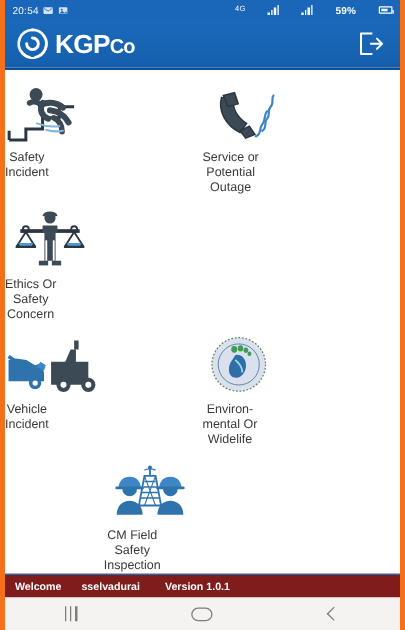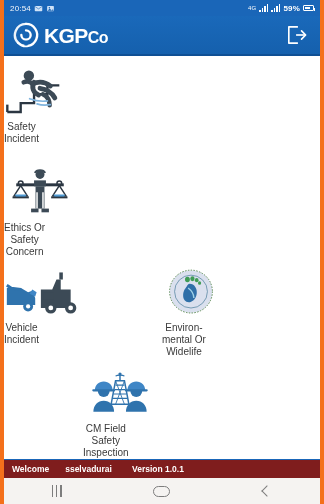--- a/index.html
+++ b/index.html
@@ -26,21 +26,21 @@
     color: #ffffff;
     display: flex;
     align-items: center;
     justify-content: space-between;
     padding: 0 6px;
     font-size: 8px;
     letter-spacing: .2px;
     flex: 0 0 auto;
   }
   #statusbar .left { display:flex; align-items:center; gap:3px; }
-  #statusbar .right { display:flex; align-items:center; gap:3px; }
+  #statusbar .right { display:flex; align-items:center; gap:18px; }
   .clock { font-size: 8px; opacity:.95; }
   .bars { display:flex; align-items:flex-end; gap:1px; height:8px; }
   .bars i { display:block; width:1.5px; background:#fff; }
   .bars i:nth-child(1){height:2px}
   .bars i:nth-child(2){height:4px}
   .bars i:nth-child(3){height:6px}
   .bars i:nth-child(4){height:8px}
   .batt {
     width: 11px; height: 6px; border: 1px solid #fff; border-radius: 1px;
     position: relative;
@@ -235,20 +235,37 @@
             <path d="M34 44c8 3 16 4 24 3" stroke="#7fb4de" stroke-width="2.2" fill="none" stroke-linecap="round"></path>
             <path d="M44 51c6 2 12 2 18 1" stroke="#7fb4de" stroke-width="2.2" fill="none" stroke-linecap="round"></path>
           </svg>
         </div>
         <div class="cap">
           <div>Safety</div>
           <div>Incident</div>
         </div>
       </div>
 
+      <div class="tile">
+        <div class="art">
+          <svg width="72" height="52" viewBox="0 0 96 70">
+            <path d="M20 16c-4 14 4 30 20 38l7-10c-10-6-15-16-14-24z" fill="#3c4a56" stroke="#2b3642" stroke-width="1.6"></path>
+            <path d="M22 14l12-3 4 12-11 3z" fill="#3c4a56" stroke="#2b3642" stroke-width="1.6"></path>
+            <path d="M40 52l10-5 6 9-10 4z" fill="#3c4a56" stroke="#2b3642" stroke-width="1.6"></path>
+
+            <path d="M64 52c6-4 1-9 5-13s0-9 4-13 0-9 3-12" stroke="#3f86c6" stroke-width="2.4" fill="none" stroke-linecap="round"></path>
+            <path d="M57 58c7-3 3-9 7-13s1-10 5-14" stroke="#3f86c6" stroke-width="2.4" fill="none" stroke-linecap="round"></path>
+          </svg>
+        </div>
+        <div class="cap">
+          <div>Service or</div>
+          <div>Potential</div>
+          <div>Outage</div>
+        </div>
+      </div>
     </div>
 
     <div class="row r2">
 
 
       <div class="tile">
         <div class="art">
           <svg width="72" height="52" viewBox="0 0 96 70">
 
             <circle cx="48" cy="10" r="6" fill="#3c4a56"></circle>

